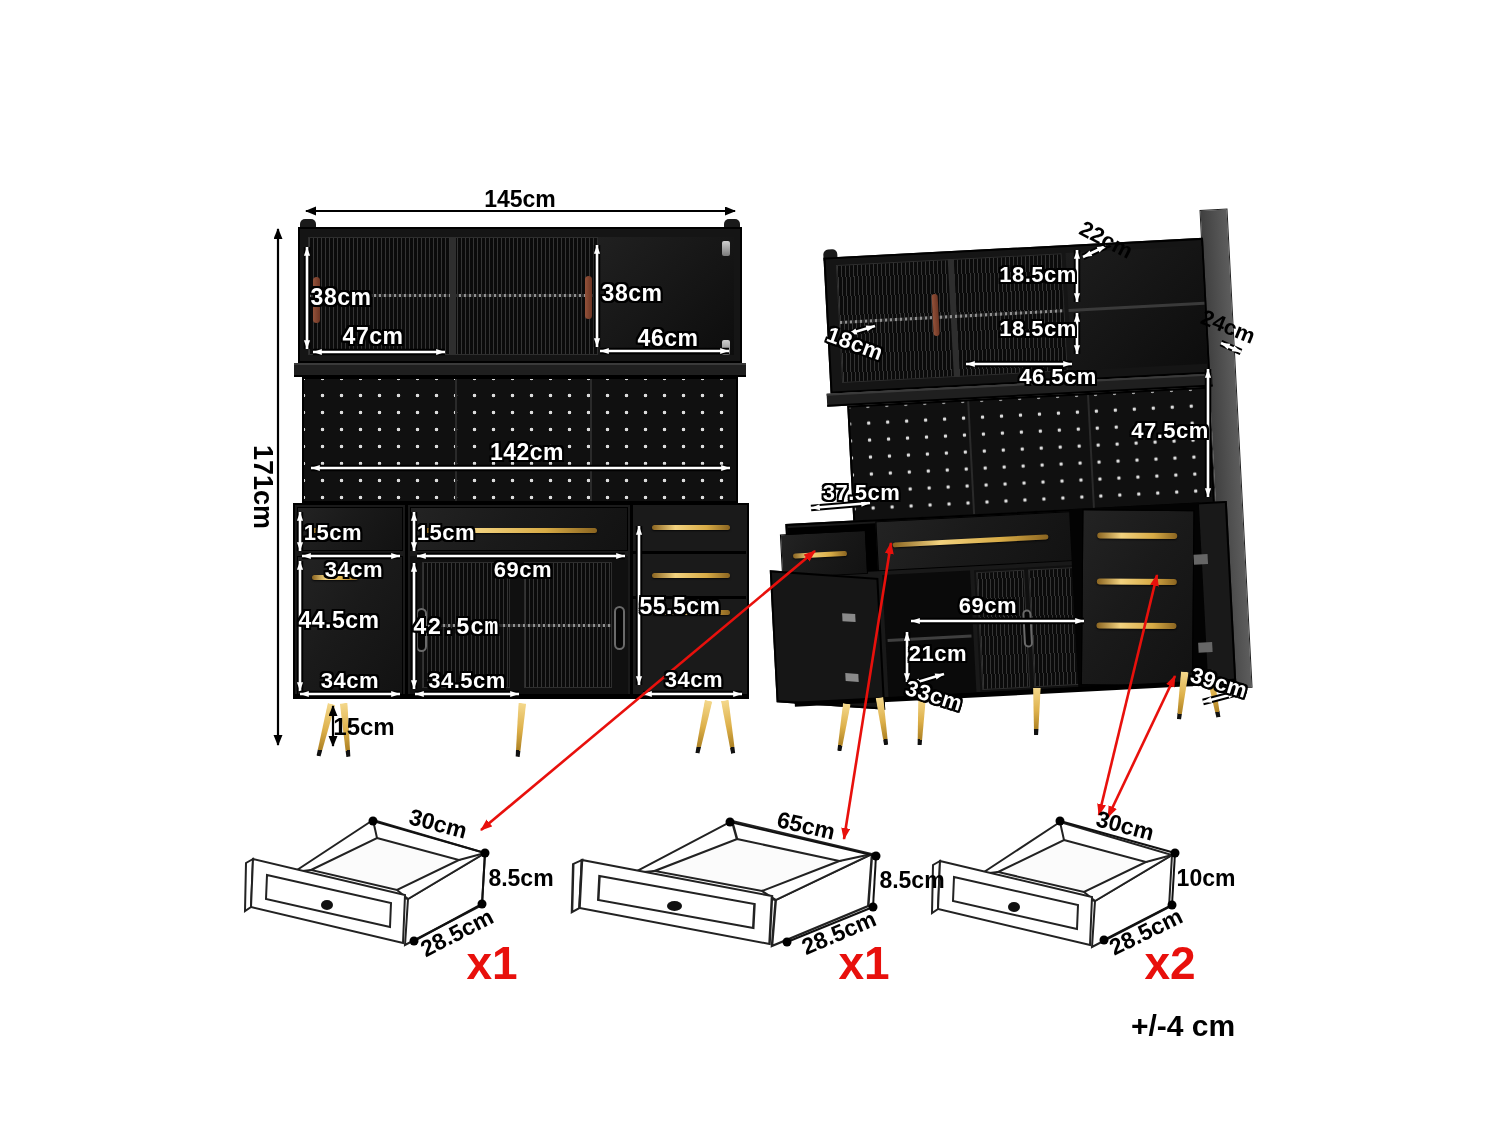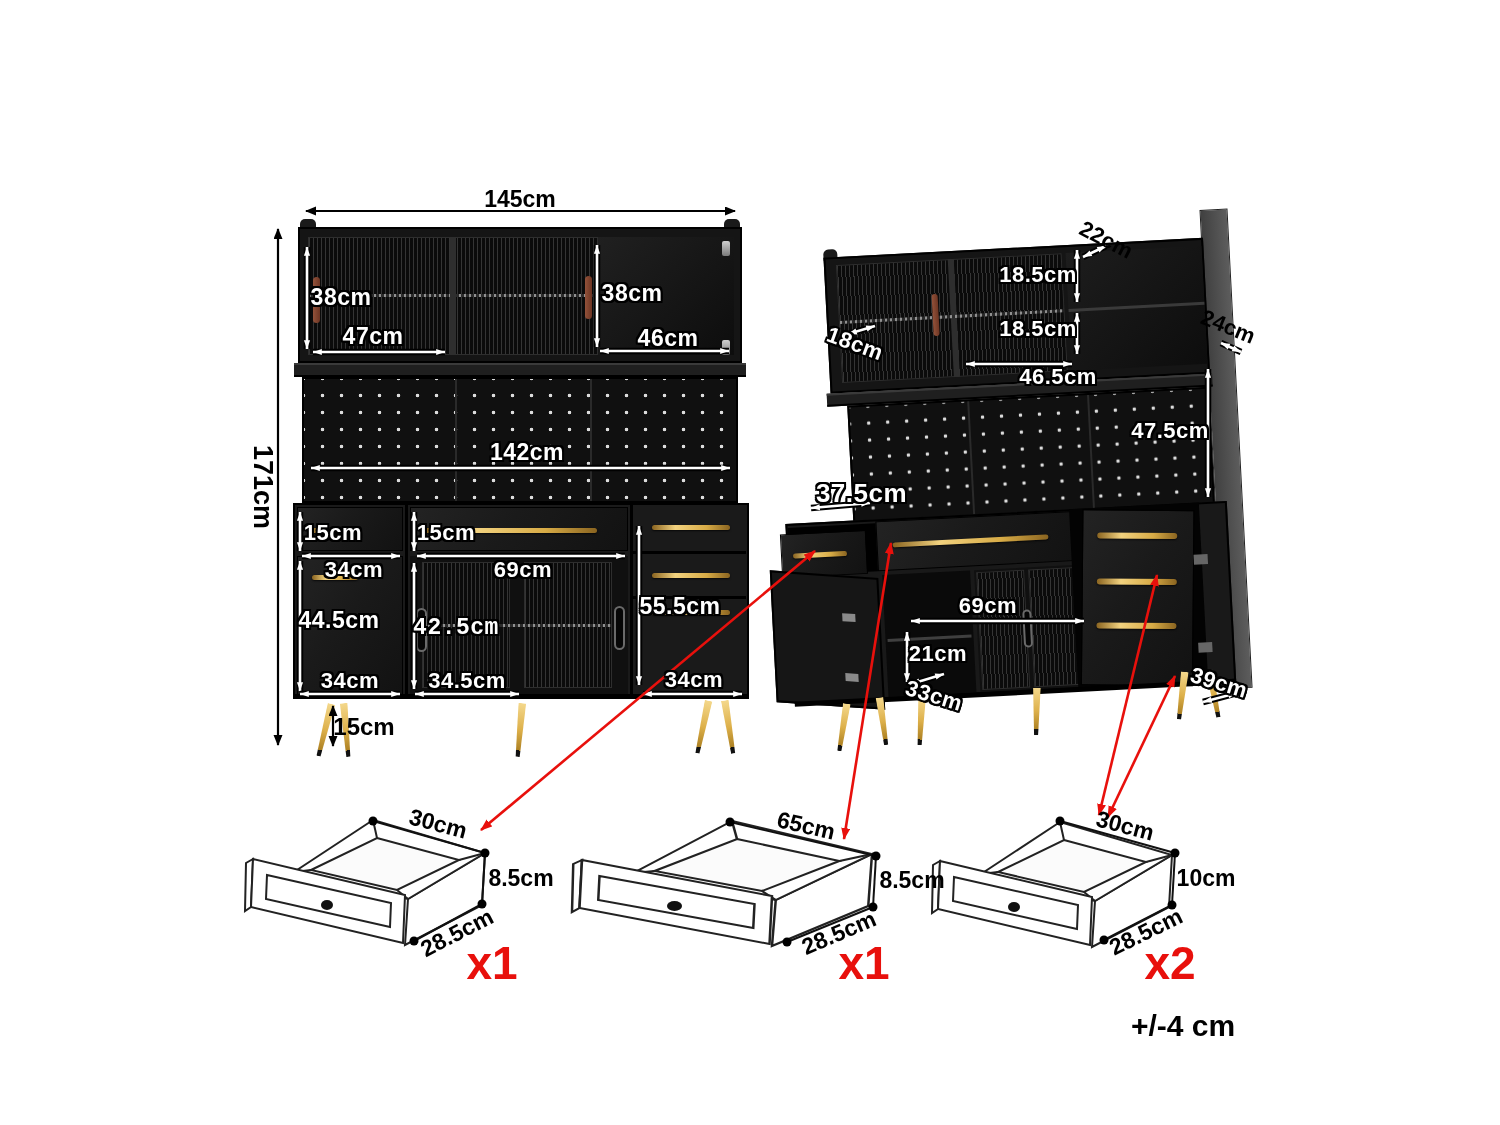--- a/index.html
+++ b/index.html
@@ -295,21 +295,21 @@
   <div class="lbl lbl-w" style="left:694px;top:680px;font-size:22px;">34cm</div>
   <div class="lbl lbl-b" style="left:364px;top:727px;">15cm</div>
 
   <div class="lbl lbl-b" style="left:1106px;top:240px;font-size:22px;transform:translate(-50%,-50%) rotate(27deg);">22cm</div>
   <div class="lbl lbl-w" style="left:1038px;top:275px;font-size:22px;">18.5cm</div>
   <div class="lbl lbl-w" style="left:1038px;top:329px;font-size:22px;">18.5cm</div>
   <div class="lbl lbl-w" style="left:855px;top:344px;font-size:22px;transform:translate(-50%,-50%) rotate(20deg);">18cm</div>
   <div class="lbl lbl-b" style="left:1228px;top:327px;font-size:22px;transform:translate(-50%,-50%) rotate(22deg);">24cm</div>
   <div class="lbl lbl-w" style="left:1022px;top:377px;font-size:22px;margin-left:36px;">46.5cm</div>
   <div class="lbl lbl-w" style="left:1170px;top:431px;font-size:22px;">47.5cm</div>
-  <div class="lbl lbl-w" style="left:843px;top:493px;font-size:26px;padding-left:37px;">37.5cm</div>
+  <div class="lbl lbl-w" style="left:843px;top:493px;font-size:22px;padding-left:37px;">37.5cm</div>
   <div class="lbl lbl-w" style="left:988px;top:606px;font-size:22px;">69cm</div>
   <div class="lbl lbl-w" style="left:938px;top:654px;font-size:22px;">21cm</div>
   <div class="lbl lbl-w" style="left:934px;top:696px;font-size:22px;transform:translate(-50%,-50%) rotate(17deg);">33cm</div>
   <div class="lbl lbl-w" style="left:1219px;top:683px;font-size:22px;transform:translate(-50%,-50%) rotate(17deg);">39cm</div>
 
   <div class="lbl lbl-b" style="left:438px;top:824px;font-size:23px;transform:translate(-50%,-50%) rotate(15deg);">30cm</div>
   <div class="lbl lbl-b" style="left:521px;top:878px;font-size:23px;">8.5cm</div>
   <div class="lbl lbl-b" style="left:457px;top:933px;font-size:23px;transform:translate(-50%,-50%) rotate(-27deg);">28.5cm</div>
   <div class="lbl lbl-r" style="left:492px;top:963px;">x1</div>
   <div class="lbl lbl-b" style="left:806px;top:826px;font-size:23px;transform:translate(-50%,-50%) rotate(13deg);">65cm</div>

